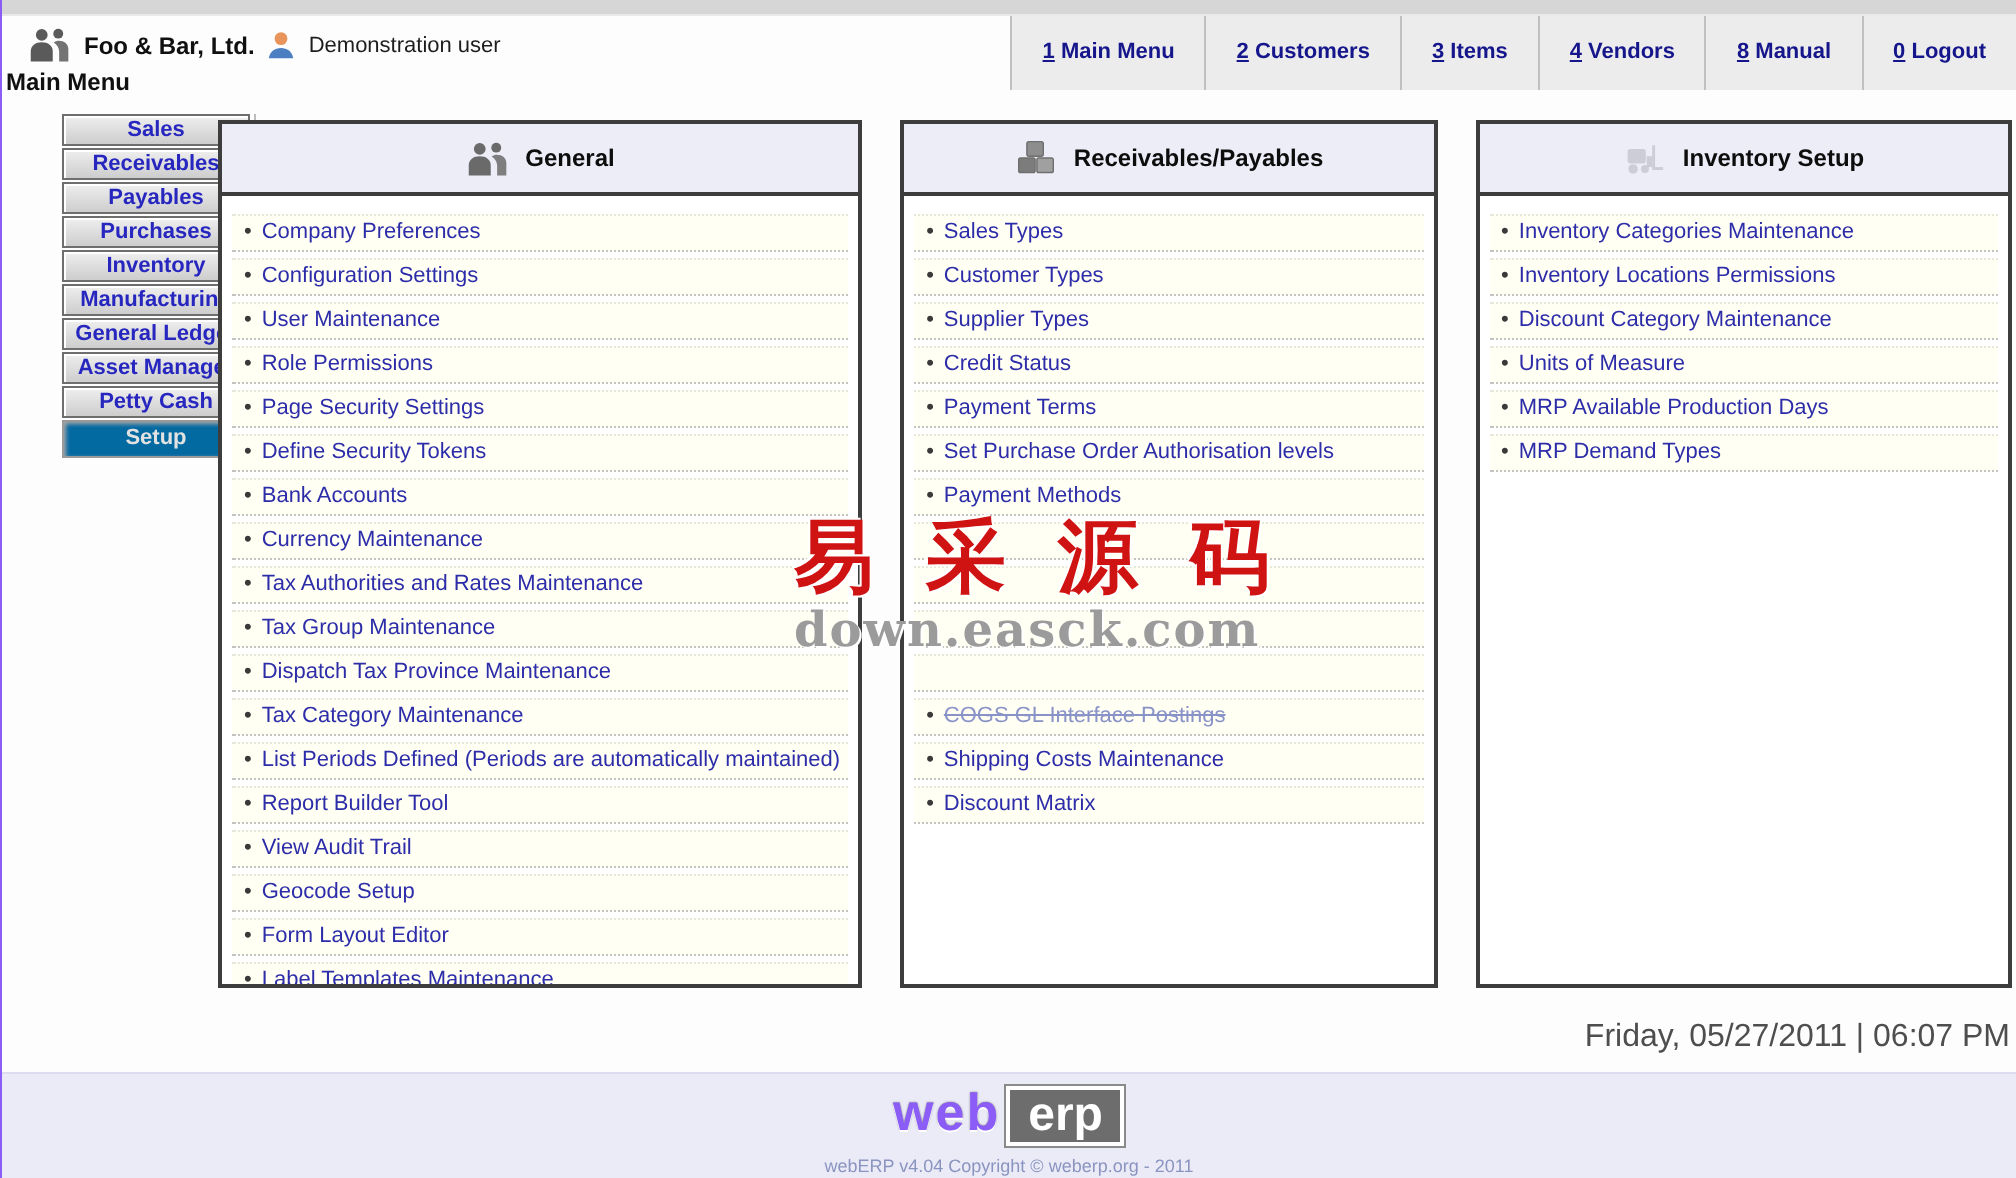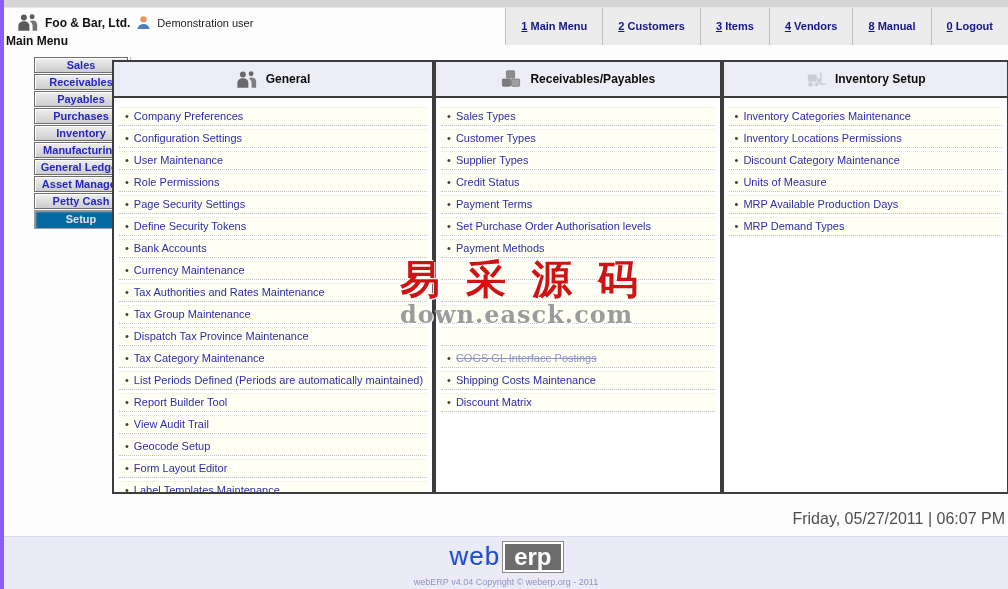--- a/index.html
+++ b/index.html
@@ -5,21 +5,21 @@
   * { margin:0; padding:0; box-sizing:border-box; }
   html,body { width:1008px; height:589px; }
   body {
     font-family:"Liberation Sans", sans-serif;
     background:#fdfdfd;
     position:relative;
     overflow:hidden;
     font-size:11px;
     color:#222;
   }
-  #page { position:relative; width:1008px; height:589px; background:#fdfdfd; border-left:4px solid #8b5cf6; }
+  #page { position:relative; width:1008px; height:589px; background:#fdfdfd; border-left:1px solid #8b5cf6; }
 
   
   .top-strip { height:8px; background:#d6d6d6; border-bottom:1px solid #e9e9e9; }
 
   
   .company-row { position:absolute; left:13px; top:13px; display:flex; align-items:center; gap:6px; white-space:nowrap; }
   .company-name { font-weight:bold; font-size:12px; color:#101010; }
   .user-name { font-size:11px; color:#1d1d1d; }
   .page-title { position:absolute; left:2px; top:34px; font-weight:bold; font-size:12px; color:#101010; }
 
@@ -41,21 +41,21 @@
   }
   .side-btn.active {
     height:19px; line-height:17px;
     background:#0369a1;
     color:#e2e2e2;
     border:1px solid #9a9a9a;
     box-shadow:inset 1px 1px 2px #a8a8a8;
   }
 
   
-  .main-panels { position:absolute; left:108px; top:60px; width:897px; height:434px; display:flex; gap:0; }
+  .main-panels { position:absolute; left:108px; top:60px; width:897px; height:434px; display:flex; gap:19px; }
   .panel { flex:1; border:2px solid #3d3d3d; background:#ffffff; display:flex; flex-direction:column; }
   .panel-header {
     height:36px; background:#ededf8; border-bottom:2px solid #3d3d3d;
     display:flex; align-items:center; justify-content:center; gap:8px;
     font-weight:bold; font-size:12px; color:#0d0d0d;
   }
   .panel-body { flex:1; padding:9px 3px 3px 3px; overflow:hidden; }
   .menu-list { list-style:none; }
   .menu-list li {
     margin:0 2px 3px 2px; padding:2px 4px 2px 6px;
@@ -83,21 +83,21 @@
     font-weight:bold; font-size:24px; line-height:26px; letter-spacing:1px;
     color:#9b9b9b; text-shadow:1px 1px 0 #ffffff;
     white-space:nowrap;
   }
 
   
   .status-datetime { position:absolute; right:3px; top:510px; font-size:16px; color:#4e4e4e; white-space:nowrap; }
   .footer { position:absolute; left:0; bottom:0; width:100%; height:53px; background:#ebebf8; border-top:1px solid #dcdcee; text-align:center; }
   .logo { display:inline-block; margin-top:4px; line-height:30px; user-select:none; }
   .logo-web {
-    font-size:26px; font-weight:normal; letter-spacing:1px; color:#1d4ed8;
+    font-size:26px; font-weight:bold; letter-spacing:1px; color:#8b5cf6;
     text-shadow:0 1px 0 #ffffff, 0 0 1px #6f6f6f;
   }
   .logo-erp {
     display:inline-block; font-size:24px; font-weight:bold; color:#ffffff;
     background:#6d6d6d; border:2px solid #ffffff; box-shadow:0 0 0 1px #8a8a8a;
     border-radius:0; padding:0 9px; margin-left:3px; line-height:26px;
   }
   .copyright { font-size:9px; color:#8a94bf; margin-top:1px; }
 
   svg { display:block; }

